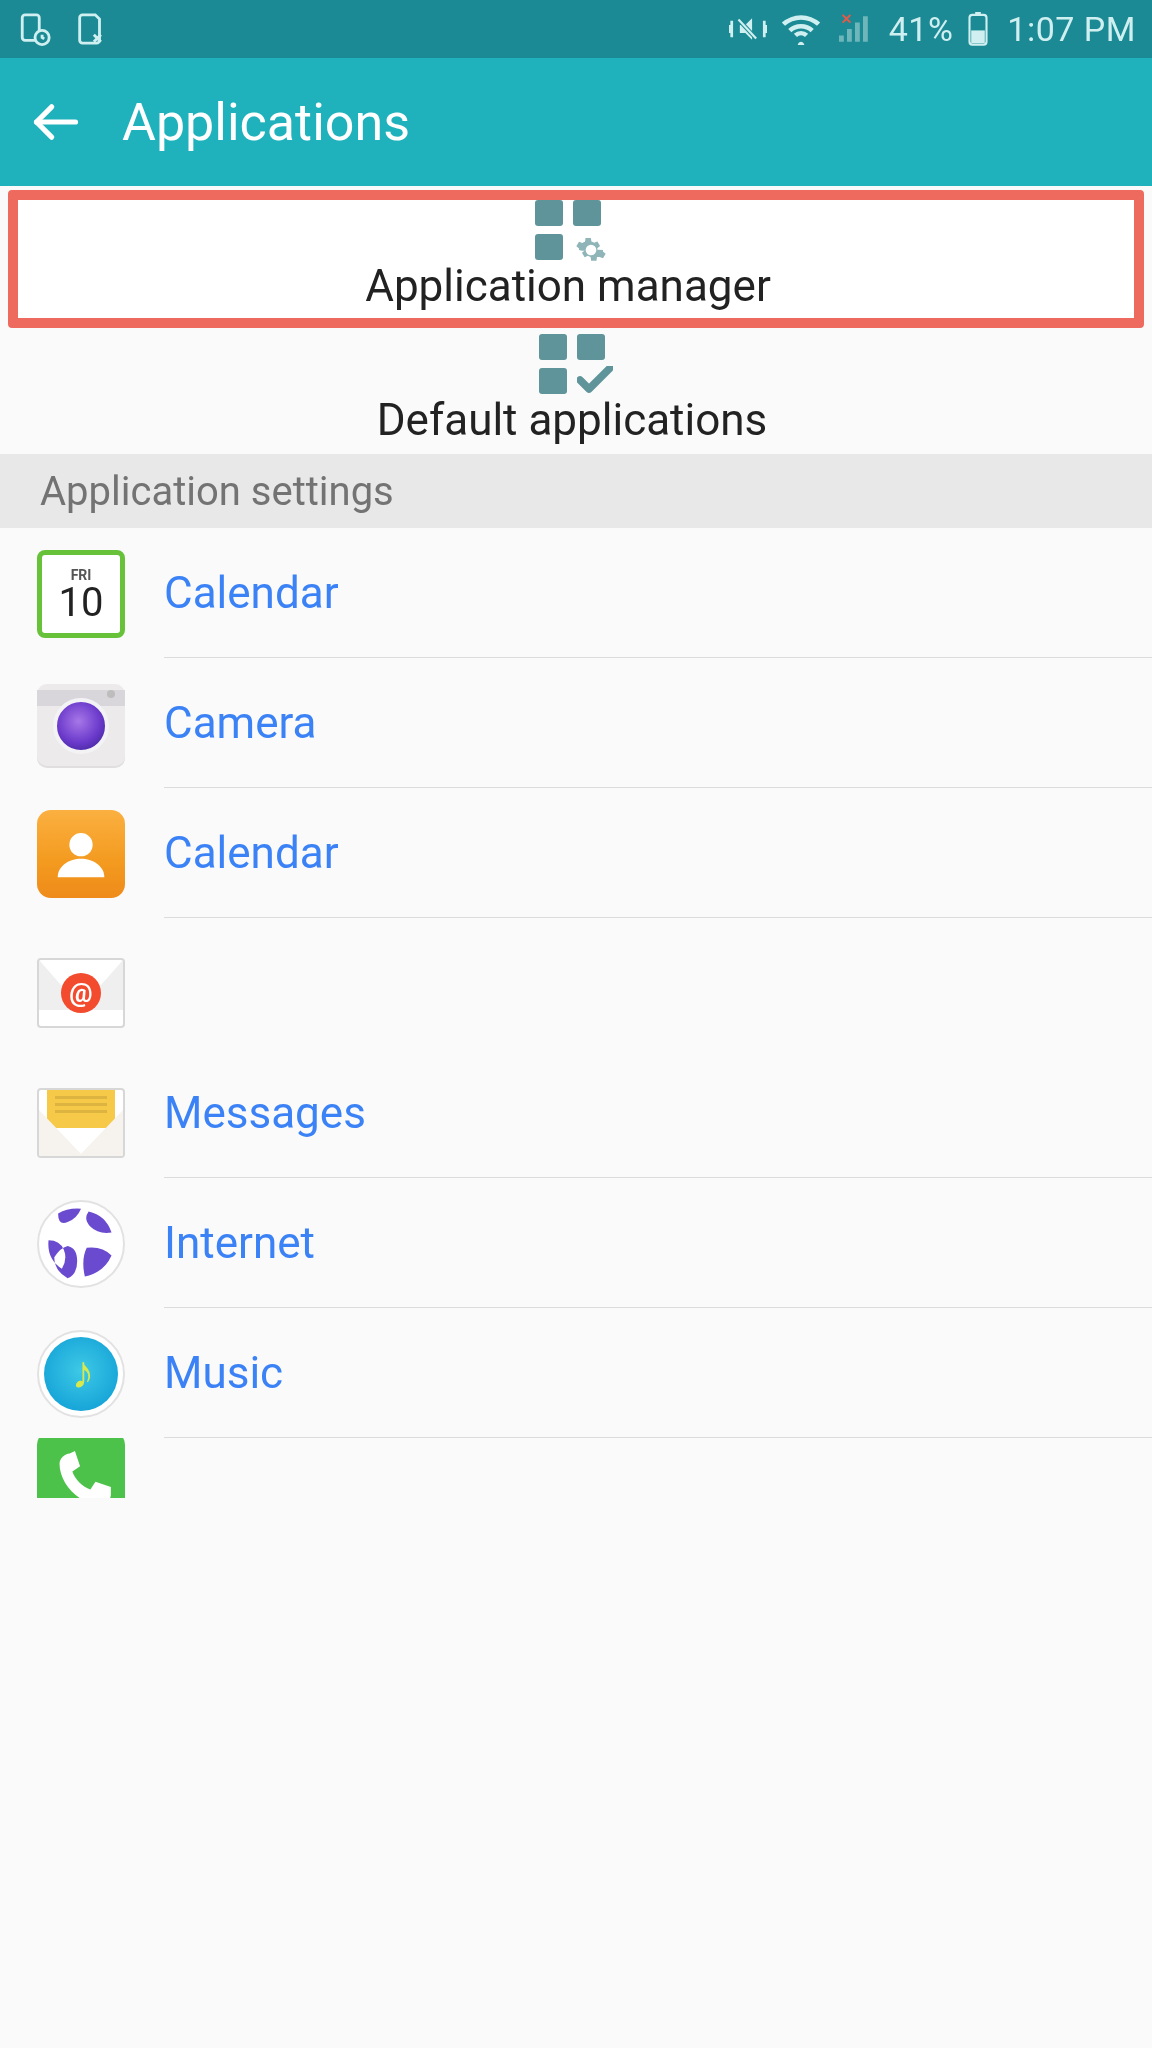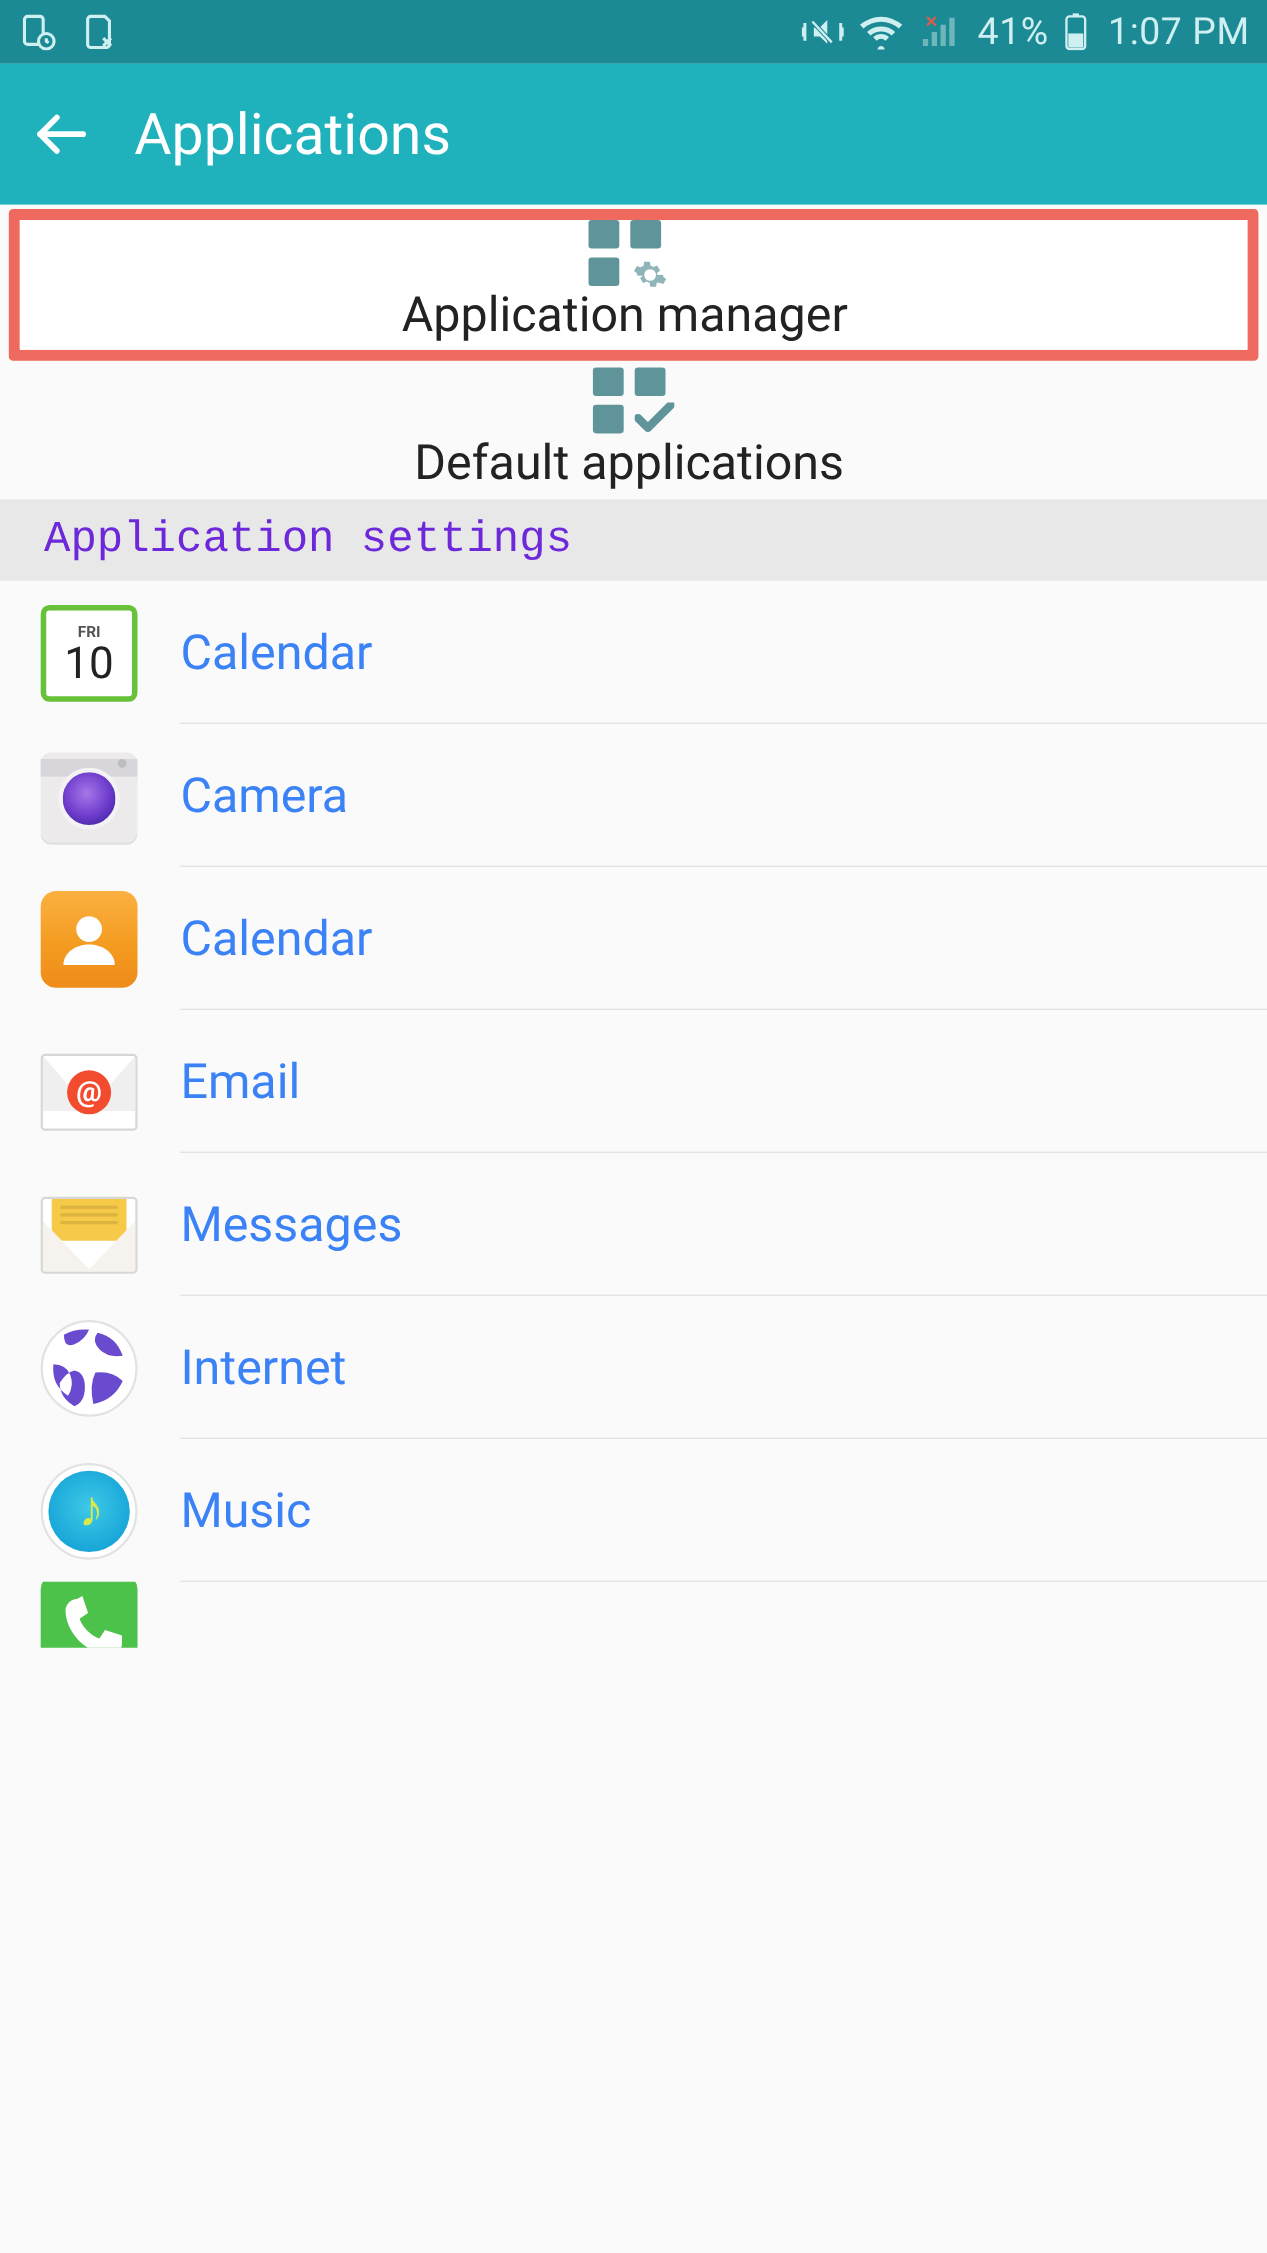--- a/index.html
+++ b/index.html
@@ -25,21 +25,21 @@
   .menu-row.top { height: 118px; }
   .icon-cell { width: 150px; display:flex; align-items:center; justify-content:center; }
   .menu-label { font-size: 44px; color:#222; }
 
   
   .menu-row.plain { background: #fafafa; padding-left: 12px;}
   .plain .icon-cell { width: 150px; }
 
   
   .section-header { background:#e8e8e8; height: 74px; display:flex; align-items:center; padding: 0 40px; }
-  .section-header span { color:#6d28d9; font-size: 40px; font-family: Liberation Mono, monospace; }
+  .section-header span { color:#737373; font-size: 40px; }
 
   
   .app-list { }
   .app-row { display:flex; align-items:center; height: 130px; padding: 0 0 0 36px; }
   .app-icon { width: 90px; height: 90px; display:flex; align-items:flex-end; justify-content:center; }
   .app-label-wrap { flex:1; margin-left: 38px; height:100%; display:flex; align-items:center; border-bottom: 1px solid #dcdcdc; }
   .app-row:first-child .app-label-wrap { border-top: none; }
   .app-label { font-size: 44px; color:#3b82f6; }
 
   
@@ -240,23 +240,20 @@
     </div>
 
     <div class="app-row">
       <div class="app-icon">
         <div class="email-icon">
             <div class="flap-l"></div>
             <div class="flap-r"></div>
             <div class="at">@</div>
           </div>
       </div>
-      <div class="app-label-wrap">
-          <span class="app-label">Email</span>
-        </div>
     </div>
 
     <div class="app-row">
       <div class="app-icon">
         <div class="msg-icon">
             <div class="paper"></div>
             <div class="env"></div>
           </div>
       </div>
       <div class="app-label-wrap">

